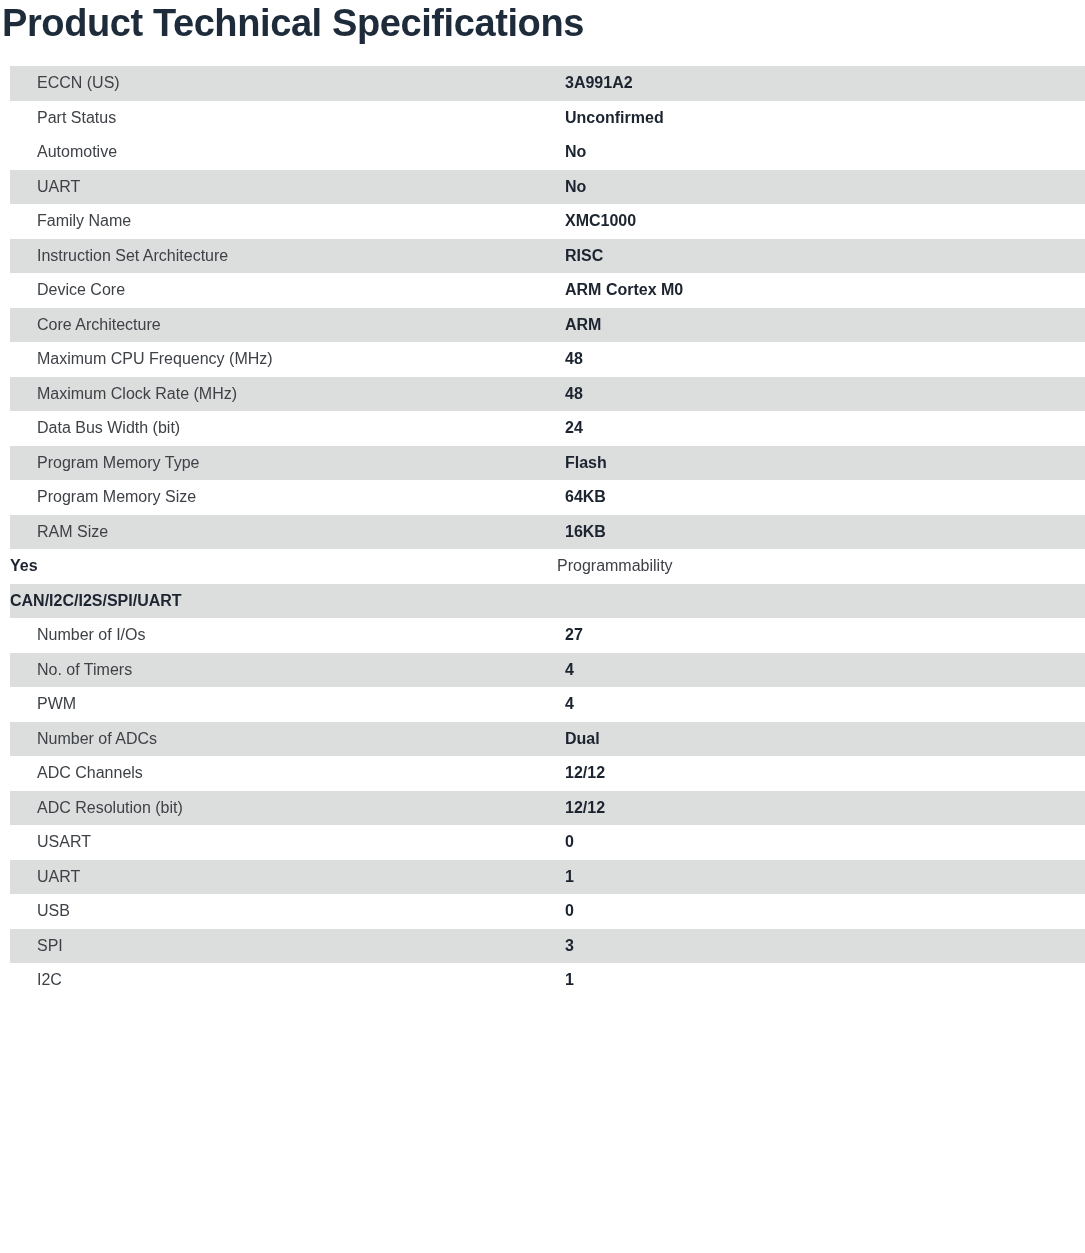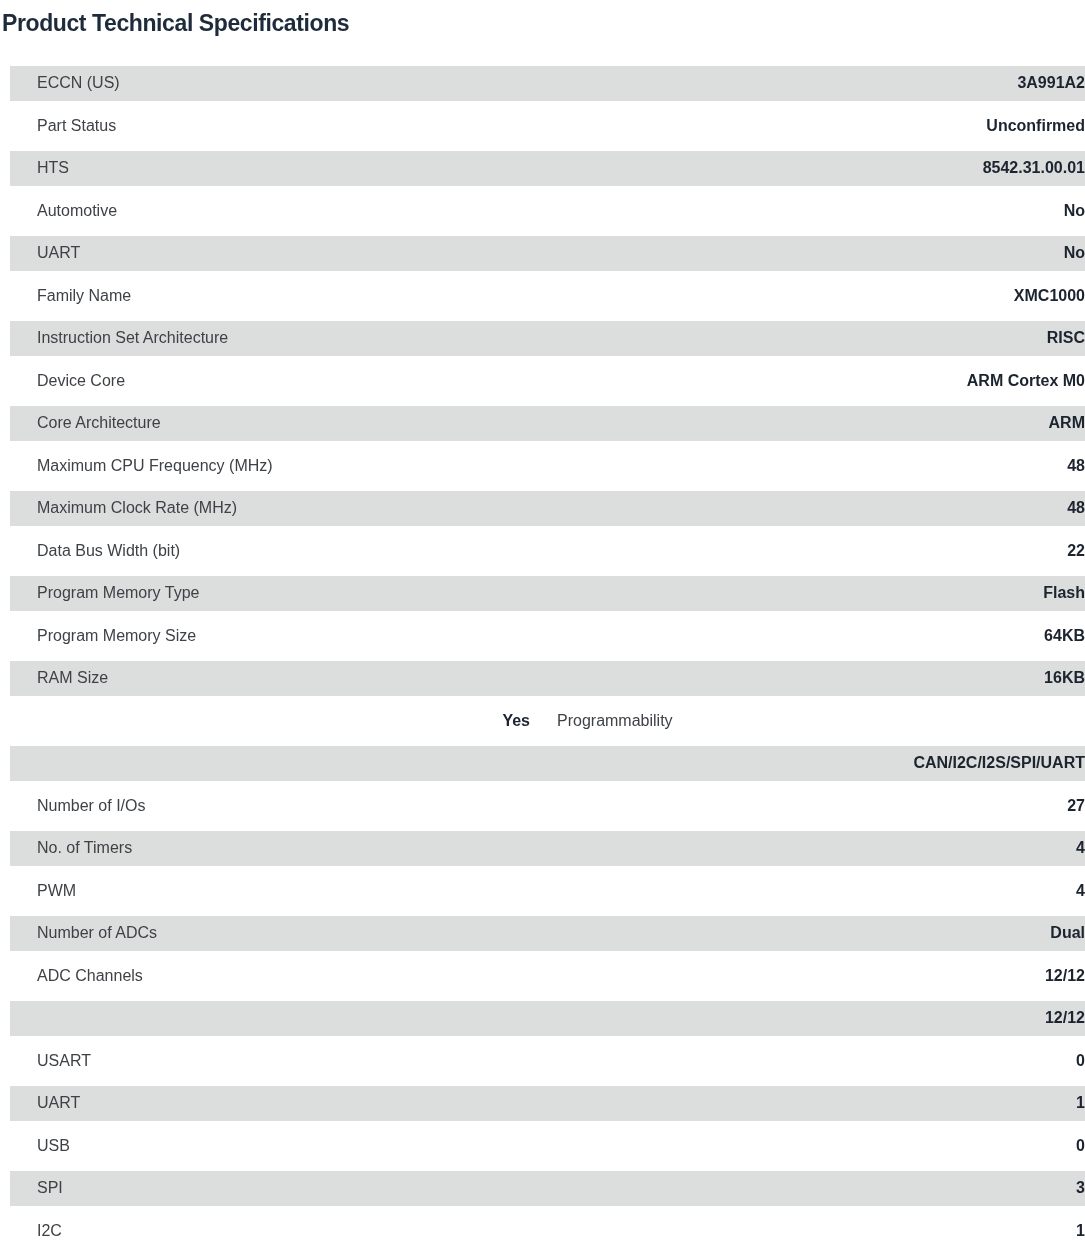--- a/index.html
+++ b/index.html
@@ -20,34 +20,33 @@
       width: 1085px;
       height: 1253px;
       position: relative;
       overflow: hidden;
     }
     .title {
       position: absolute;
       top: 4px;
       left: 2px;
       margin: 0;
-      font-size: 23px;
+      font-size: 38px;
       line-height: 38px;
       font-weight: 700;
       letter-spacing: -0.4px;
       color: var(--title);
     }
     .spec-table {
       position: absolute;
       top: 62px;
       left: 10px;
       right: 0;
       display: flex;
       flex-direction: column;
-      gap: 8px;
       padding-top: 4px;
     }
     .row {
       display: flex;
       align-items: center;
       height: 34.5px;
       width: 100%;
       background: transparent;
     }
     .row.stripe {
@@ -61,44 +60,39 @@
     .cell.label {
       flex: 0 0 555px;
       padding-left: 27px;
       color: var(--label);
       font-weight: 400;
     }
     .cell.value {
       flex: 1 1 auto;
       color: var(--value);
       font-weight: 700;
-      text-align: right;
     }
   </style>
 </head>
 <body>
 
 <div class="page">
   <h1 class="title">Product Technical Specifications</h1>
 
   <div class="spec-table" id="spec-table">
   <div class="row stripe">
     <div class="cell label">ECCN (US)</div>
     <div class="cell value">3A991A2</div>
   </div>
 
   <div class="row">
     <div class="cell label">Part Status</div>
     <div class="cell value">Unconfirmed</div>
   </div>
 
-  <div class="row stripe">
-    <div class="cell label">HTS</div>
-    <div class="cell value">8542.31.00.01</div>
-  </div>
 
   <div class="row">
     <div class="cell label">Automotive</div>
     <div class="cell value">No</div>
   </div>
 
   <div class="row stripe">
     <div class="cell label">UART</div>
     <div class="cell value">No</div>
   </div>
@@ -128,21 +122,21 @@
     <div class="cell value">48</div>
   </div>
 
   <div class="row stripe">
     <div class="cell label">Maximum Clock Rate (MHz)</div>
     <div class="cell value">48</div>
   </div>
 
   <div class="row">
     <div class="cell label">Data Bus Width (bit)</div>
-    <div class="cell value">22</div>
+    <div class="cell value">24</div>
   </div>
 
   <div class="row stripe">
     <div class="cell label">Program Memory Type</div>
     <div class="cell value">Flash</div>
   </div>
 
   <div class="row">
     <div class="cell label">Program Memory Size</div>
     <div class="cell value">64KB</div>
@@ -181,20 +175,21 @@
     <div class="cell label">Number of ADCs</div>
     <div class="cell value">Dual</div>
   </div>
 
   <div class="row">
     <div class="cell label">ADC Channels</div>
     <div class="cell value">12/12</div>
   </div>
 
   <div class="row stripe">
+    <div class="cell label">ADC Resolution (bit)</div>
     <div class="cell value">12/12</div>
   </div>
 
   <div class="row">
     <div class="cell label">USART</div>
     <div class="cell value">0</div>
   </div>
 
   <div class="row stripe">
     <div class="cell label">UART</div>

